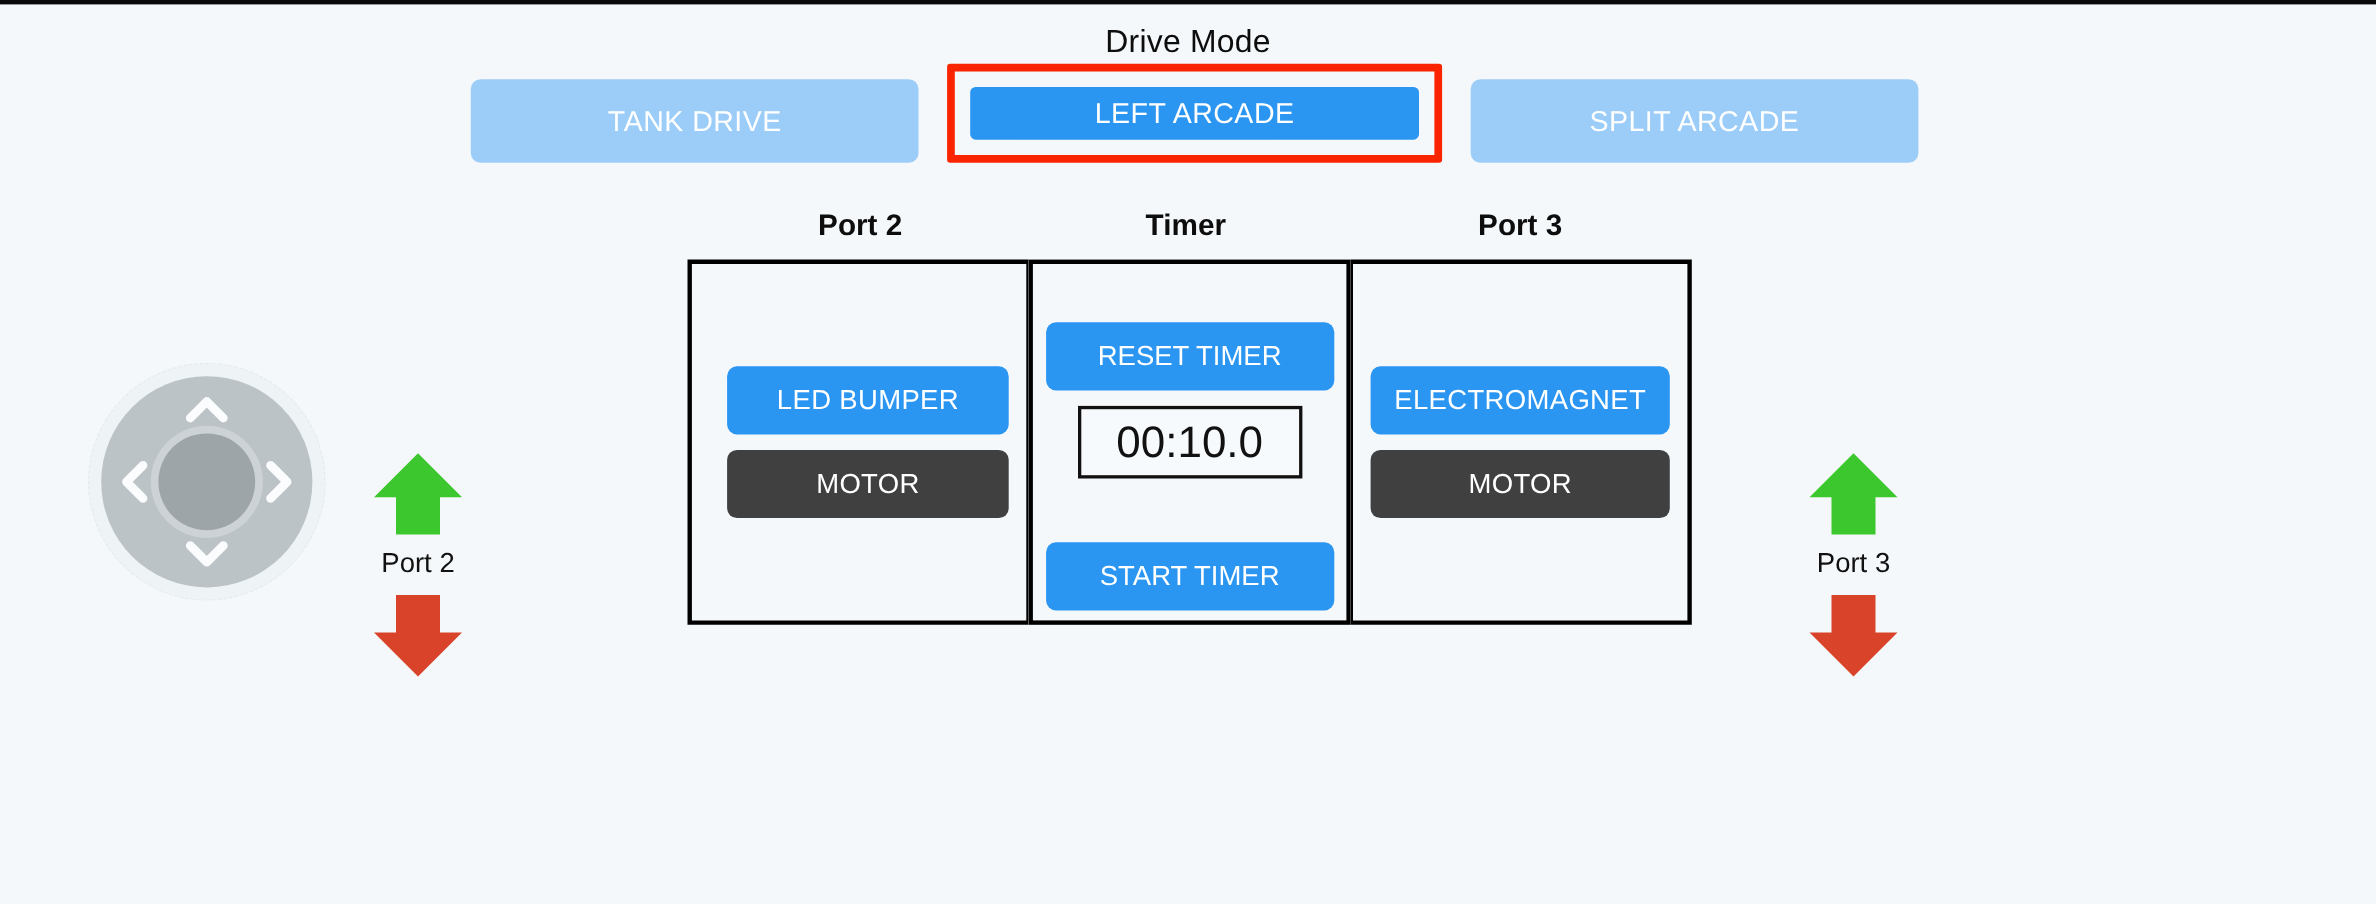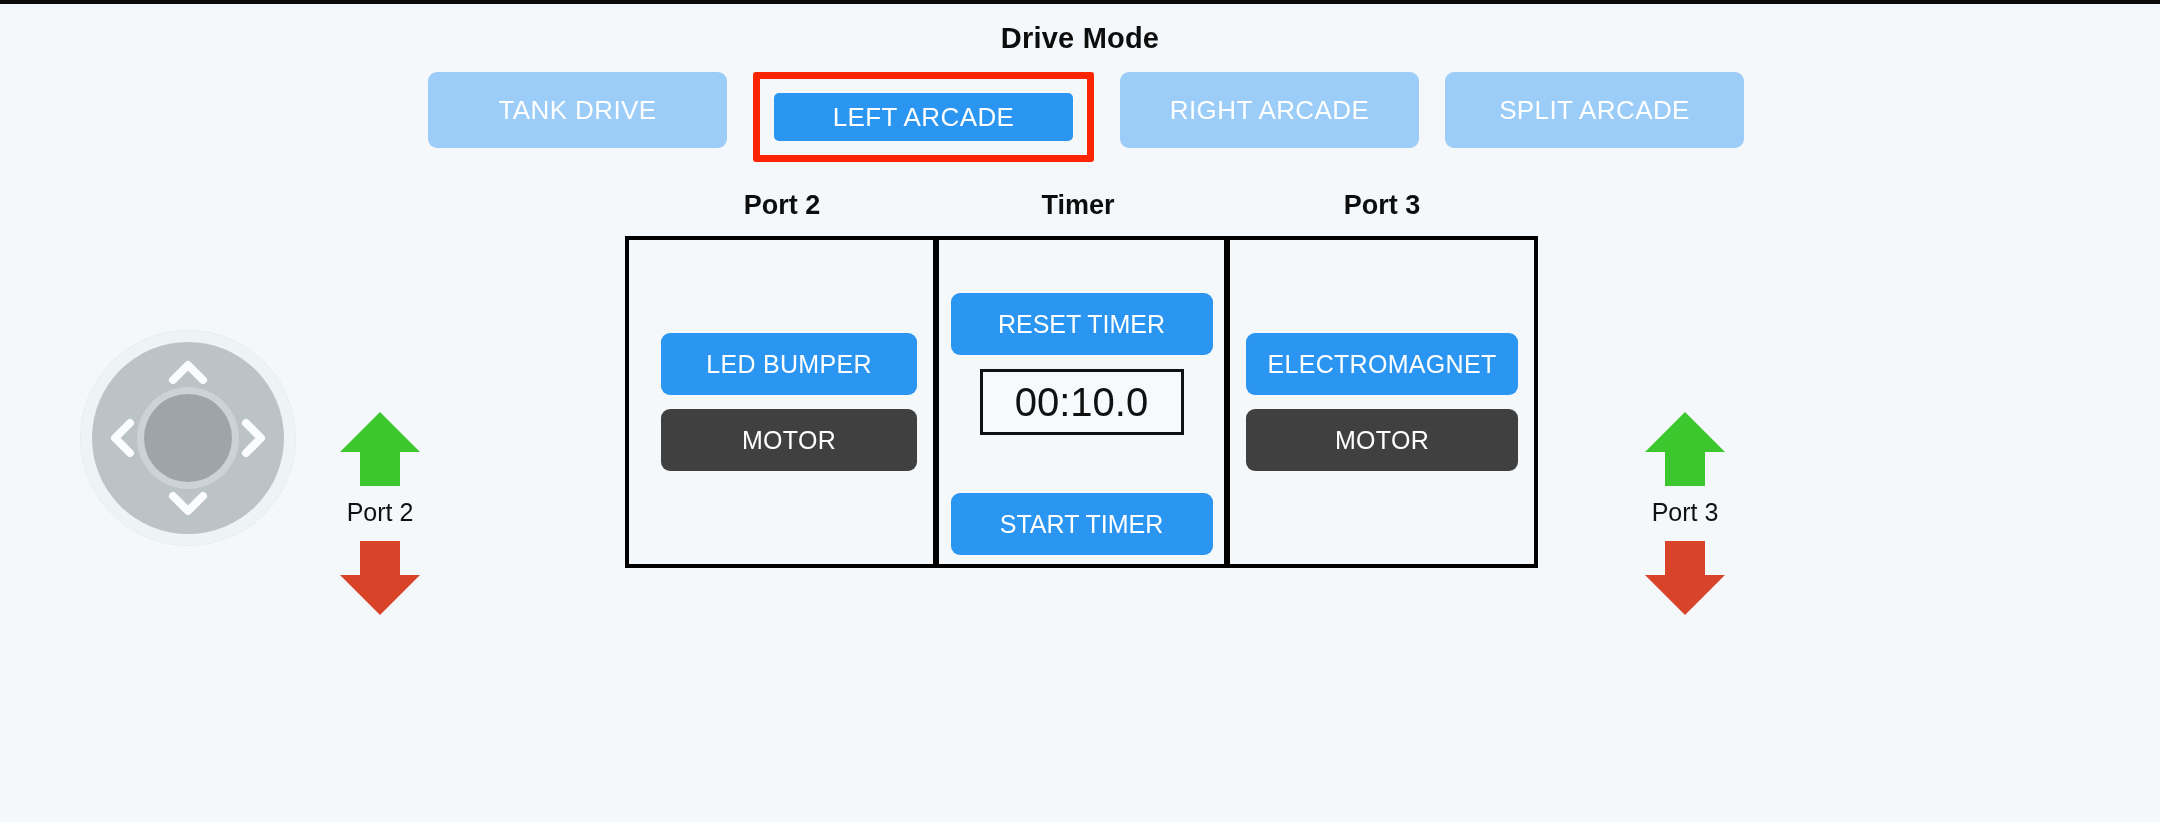--- a/index.html
+++ b/index.html
@@ -23,33 +23,33 @@
     background: #0a0a0a;
   }
 
   
   #drive-mode-title {
     position: absolute;
     left: 0; top: 22px;
     width: 2160px;
     text-align: center;
     font-size: 29px;
-    font-weight: bold;
+    font-weight: normal;
     color: #0d0d0d;
     letter-spacing: 0.2px;
   }
   #mode-row {
     position: absolute;
     left: 428px;
     top: 72px;
     width: 1316px;
     height: 76px;
     display: flex;
     flex-direction: row;
-    align-items: flex-start;
+    align-items: flex-end;
     gap: 26px;
   }
   .mode-btn {
     flex: 1 1 0;
     height: 76px;
     border: none;
     border-radius: 9px;
     background: #9ccdf8;
     color: #ffffff;
     font-size: 26px;
@@ -259,23 +259,20 @@
 <div id="drive-mode-title">Drive Mode</div>
 
 <div id="mode-row">
   <div class="mode-btn-wrap">
     <button class="mode-btn">TANK DRIVE</button>
   </div>
   <div class="mode-btn-wrap selected">
     <button class="mode-btn active">LEFT ARCADE</button>
   </div>
   <div class="mode-btn-wrap">
-    <button class="mode-btn">RIGHT ARCADE</button>
-  </div>
-  <div class="mode-btn-wrap">
     <button class="mode-btn">SPLIT ARCADE</button>
   </div>
 </div>
 
 <div class="panel-title" id="title-port2">Port 2</div>
 <div class="panel-title" id="title-timer">Timer</div>
 <div class="panel-title" id="title-port3">Port 3</div>
 
 <div id="panels">
 

